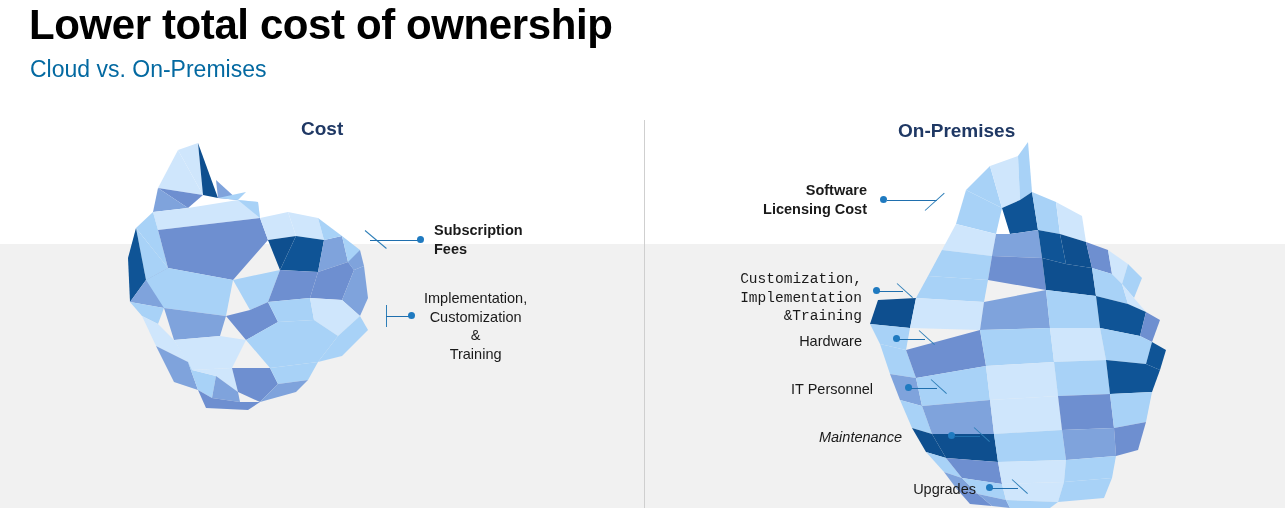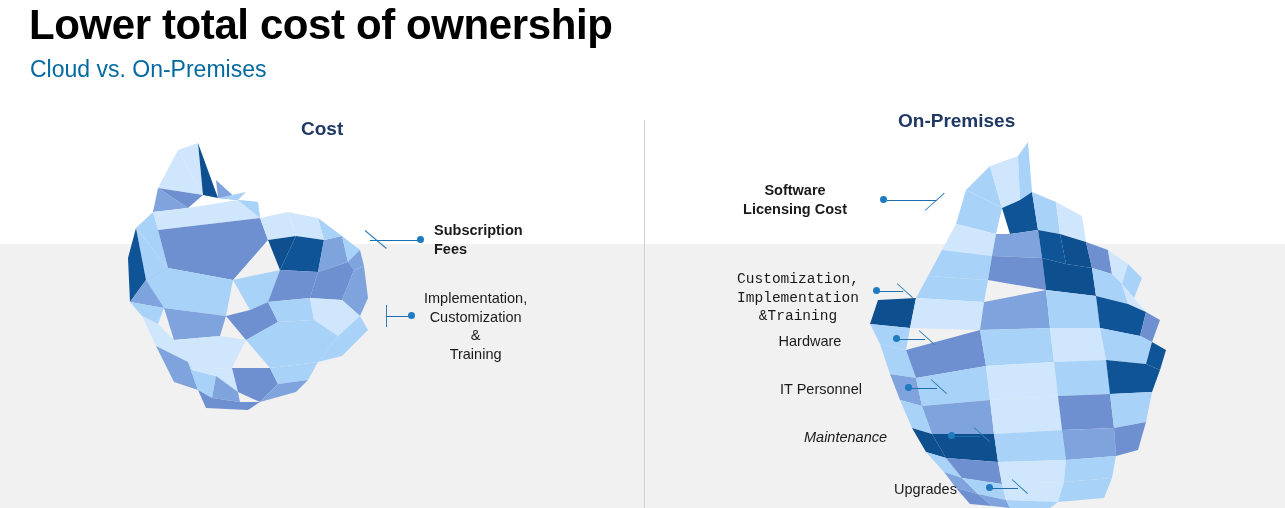--- a/index.html
+++ b/index.html
@@ -38,36 +38,36 @@
     width:1px;height:388px;background:#cfcfcf;
   }
 
   
   .panel-heading{
     position:absolute;
     font-size:19px;font-weight:bold;color:#1f3864;
     white-space:nowrap;
   }
   #heading-cloud{left:301px;top:118px;}
-  #heading-onprem{left:898px;top:110px;}
+  #heading-onprem{left:898px;top:120px;}
 
   
   .berg{position:absolute;}
   #berg-cloud{left:128px;top:140px;width:260px;height:272px;}
   #berg-onprem{left:860px;top:138px;width:330px;height:370px;}
 
   
   .callout{position:absolute;}
   .callout .label{
     position:absolute;
     font-size:14.5px;color:#1a1a1a;
     line-height:1.28;white-space:pre-line;
   }
   .callout .label.bold{font-weight:bold;}
-  .callout .label.right{text-align:center;}
+  .callout .label.right{text-align:right;}
   .callout .label.left{text-align:left;}
 
   .lead-dot{
     position:absolute;width:7px;height:7px;border-radius:50%;
     background:#1f7ac0;
   }
   .lead-line{
     position:absolute;height:0;border-top:1.6px solid #1f6fae;
   }
   .lead-tick{

